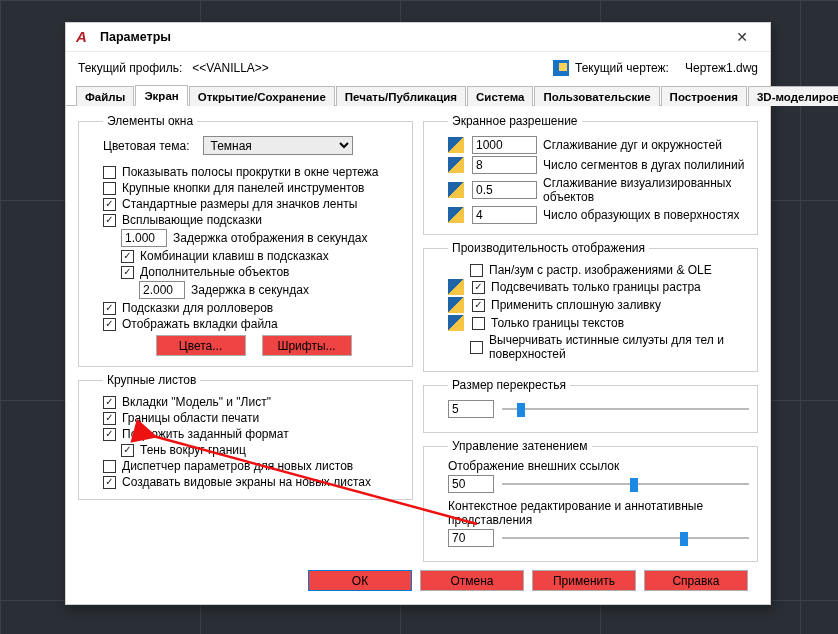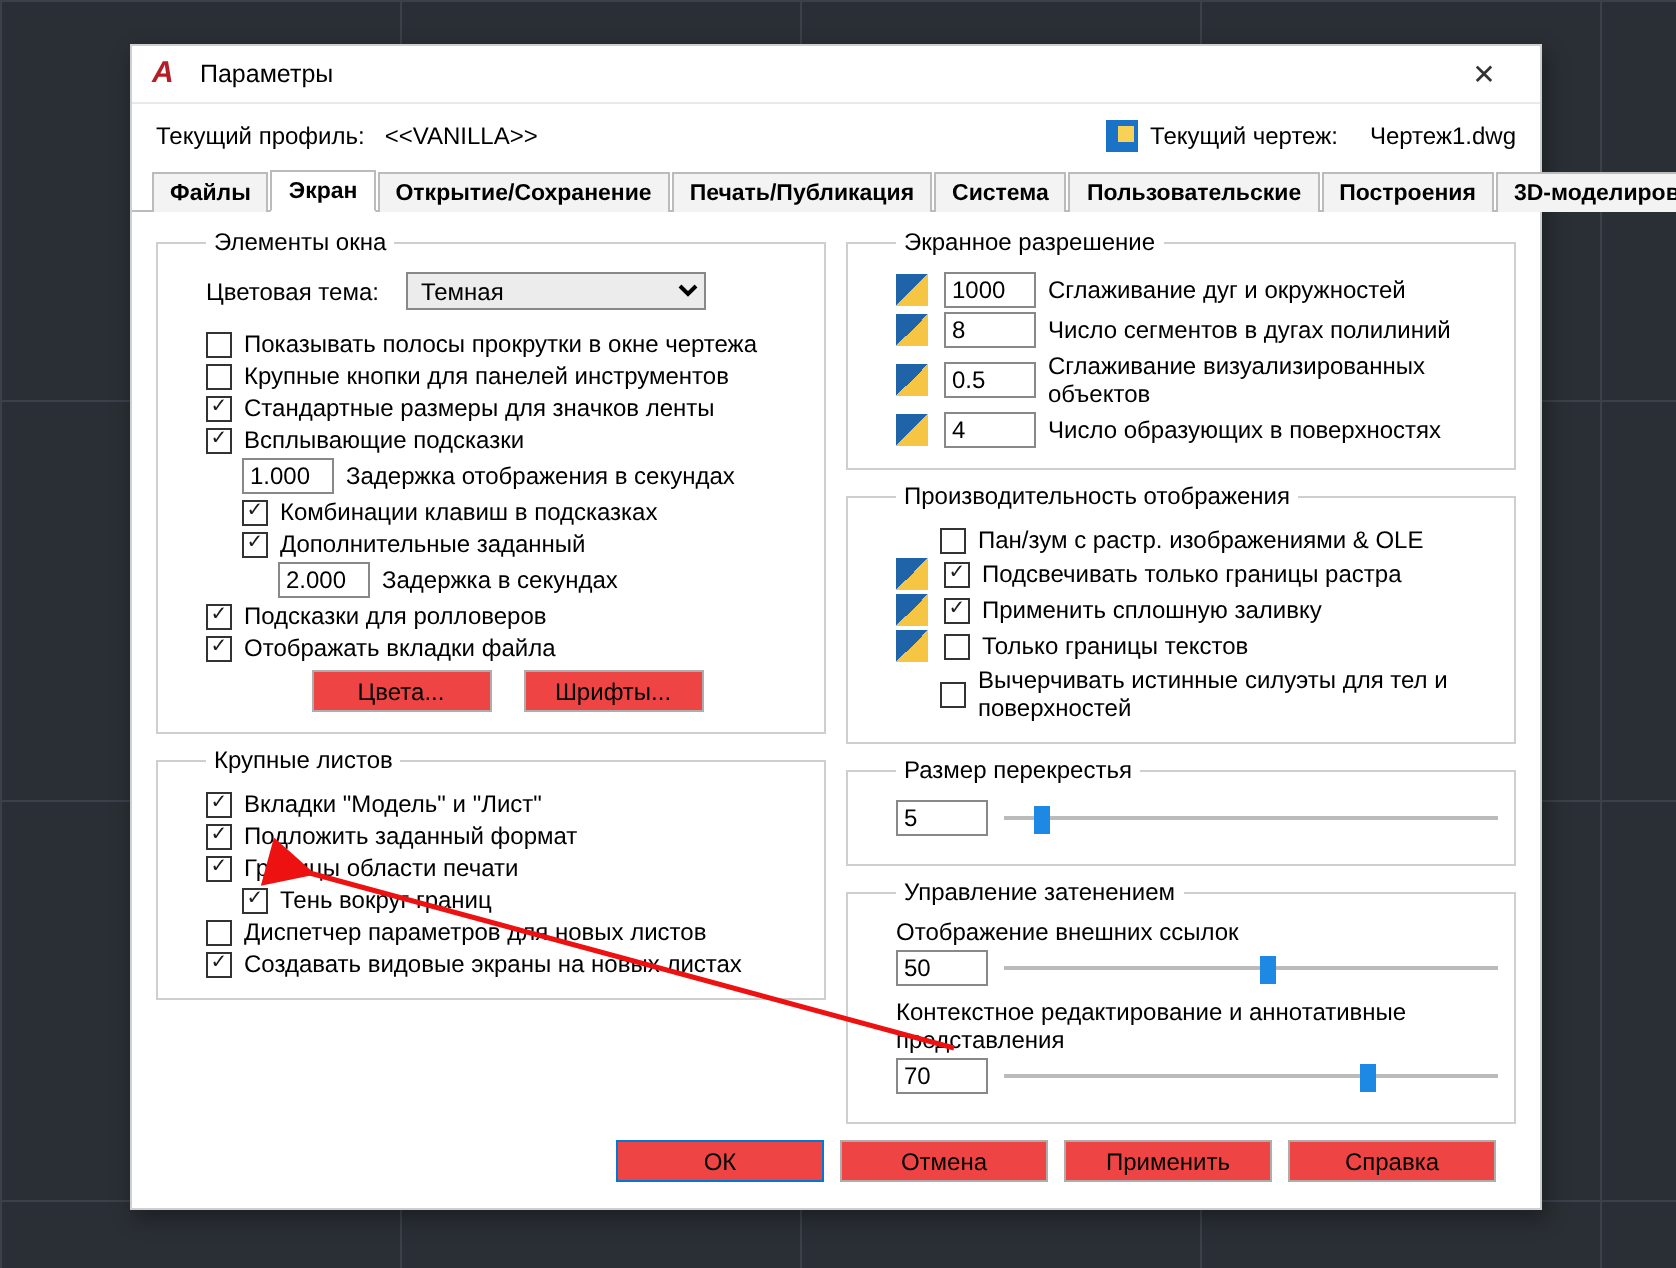--- a/index.html
+++ b/index.html
@@ -41,21 +41,21 @@
     position: relative;
   }
   .titlebar .app-icon::before {
     content: "A";
     color: #b31f26;
     font-weight: bold;
     font-size: 15px;
     font-style: italic;
     line-height: 16px;
   }
-  .titlebar .title { flex: 1; font-size: 12.5px; }
+  .titlebar .title { flex: 1; font-size: 12.5px; font-weight: bold; }
   .titlebar .close {
     width: 40px; height: 28px;
     display: flex; align-items: center; justify-content: center;
     font-size: 14px; color: #333;
     cursor: pointer;
   }
   .content { flex: 1; padding: 8px 12px 6px 12px; display: flex; flex-direction: column; }
   .info-row { display: flex; align-items: center; margin-bottom: 4px; gap: 6px; }
   .info-row .profval {
     background: #fff; border: none;
@@ -112,21 +112,21 @@
     cursor: pointer;
   }
   .chk.on::before { content: "✓"; }
   label.lab { cursor: default; }
   .txt {
     border: 1px solid #888; background: #fff;
     height: 18px; padding: 0 3px; font-size: 12px;
     text-align: left;
   }
   .txt.w50 { width: 46px; }
-  .txt.w60 { width: 46px; }
+  .txt.w60 { width: 65px; }
   .sel {
     border: 1px solid #888; background: #ececec;
     height: 19px; font-size: 12px; padding: 0 2px;
     width: 150px;
   }
   .btn {
     border: 1px solid #adadad; background: #ef4444;
     height: 21px; padding: 0 10px; font-size: 12px;
     cursor: pointer;
   }
@@ -222,21 +222,21 @@
           <div class="row indent">
             <input class="txt w50" value="1.000" style="">
             <label class="lab">Задержка отображения в секундах</label>
           </div>
           <div class="row indent">
               <span class="chk on"></span>
               <label class="lab">Комбинации клавиш в подсказках</label>
             </div>
           <div class="row indent">
               <span class="chk on"></span>
-              <label class="lab">Дополнительные заданный</label>
+              <label class="lab">Дополнительные объектов</label>
             </div>
           <div class="row indent2">
             <input class="txt w50" value="2.000" style="">
             <label class="lab">Задержка в секундах</label>
           </div>
           <div class="row">
               <span class="chk on"></span>
               <label class="lab">Подсказки для ролловеров</label>
             </div>
           <div class="row">
@@ -250,25 +250,25 @@
         </fieldset>
 
         <fieldset>
           <legend>Крупные листов</legend>
           <div class="row">
               <span class="chk on"></span>
               <label class="lab">Вкладки "Модель" и "Лист"</label>
             </div>
           <div class="row">
               <span class="chk on"></span>
+              <label class="lab">Границы области печати</label>
+            </div>
+          <div class="row">
+              <span class="chk on"></span>
               <label class="lab">Подложить заданный формат</label>
-            </div>
-          <div class="row">
-              <span class="chk on"></span>
-              <label class="lab">Границы области печати</label>
             </div>
           <div class="row indent">
               <span class="chk on"></span>
               <label class="lab">Тень вокруг границ</label>
             </div>
           <div class="row">
               <span class="chk"></span>
               <label class="lab">Диспетчер параметров для новых листов</label>
             </div>
           <div class="row">

